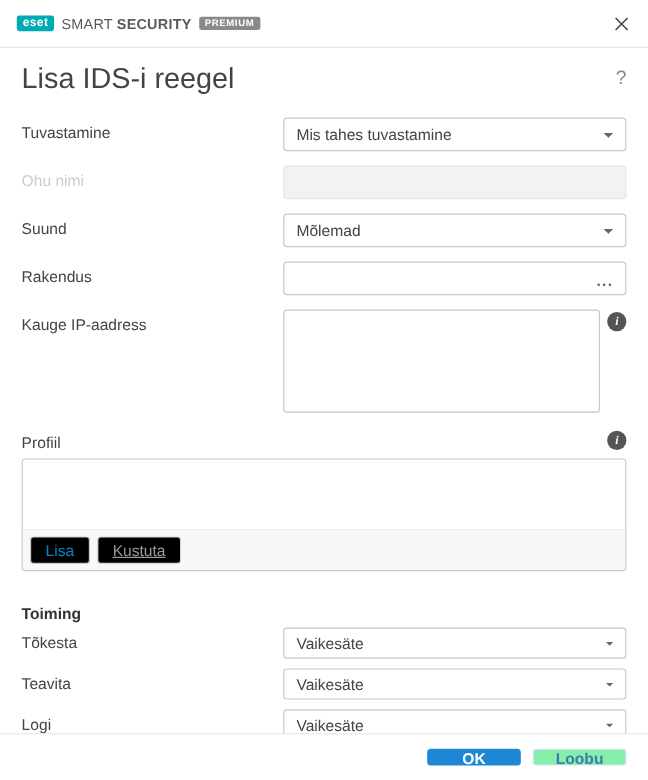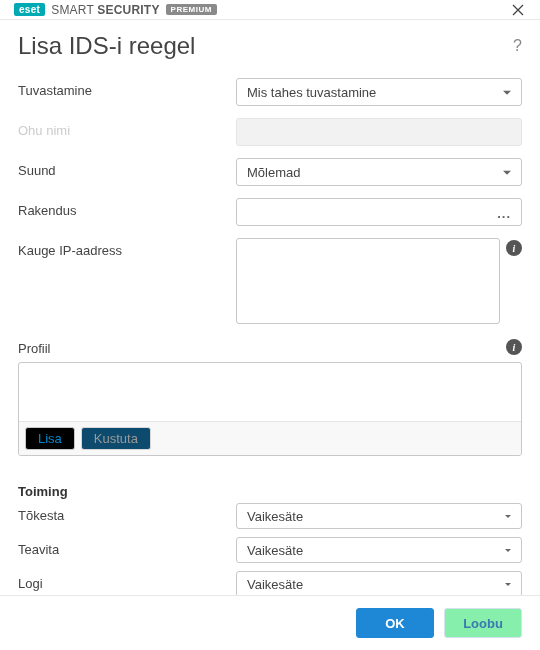--- a/index.html
+++ b/index.html
@@ -15,21 +15,21 @@
       width: 540px;
       height: 650px;
       overflow: hidden;
     }
     .titlebar {
       display: flex;
       align-items: center;
       justify-content: space-between;
       padding: 6px 12px 6px 14px;
       border-bottom: 1px solid #e8e8e8;
-      height: 20px;
+      height: 40px;
     }
     .brand {
       display: flex;
       align-items: center;
       gap: 6px;
     }
     .brand-logo {
       background: #00aab4;
       color: #fff;
       font-weight: bold;
@@ -221,23 +221,24 @@
       border-radius: 3px;
       padding: 3px 12px;
       font-size: 13px;
       cursor: pointer;
     }
     .pill-btn.primary {
       color: #0088cc;
     }
     .pill-btn.disabled {
       color: #999;
-      background: #0c4a6e;
+      background: #000000;
       border-color: #d8d8d8;
       cursor: default;
+      text-decoration: underline;
     }
     .section-title {
       font-weight: 600;
       color: #333;
       margin-top: 28px;
       margin-bottom: 4px;
       font-size: 13px;
     }
     .footer {
       position: absolute;
@@ -246,21 +247,21 @@
       right: 0;
       border-top: 1px solid #e8e8e8;
       padding: 12px 18px;
       display: flex;
       justify-content: flex-end;
       gap: 10px;
       background: #fff;
     }
     .btn {
       min-width: 78px;
-      height: 30px;
+      height: 14px;
       border-radius: 3px;
       font-size: 13px;
       cursor: pointer;
       border: 1px solid transparent;
     }
     .btn-primary {
       background: #1e88d6;
       color: #fff;
       border-color: #1e88d6;
       font-weight: 600;

